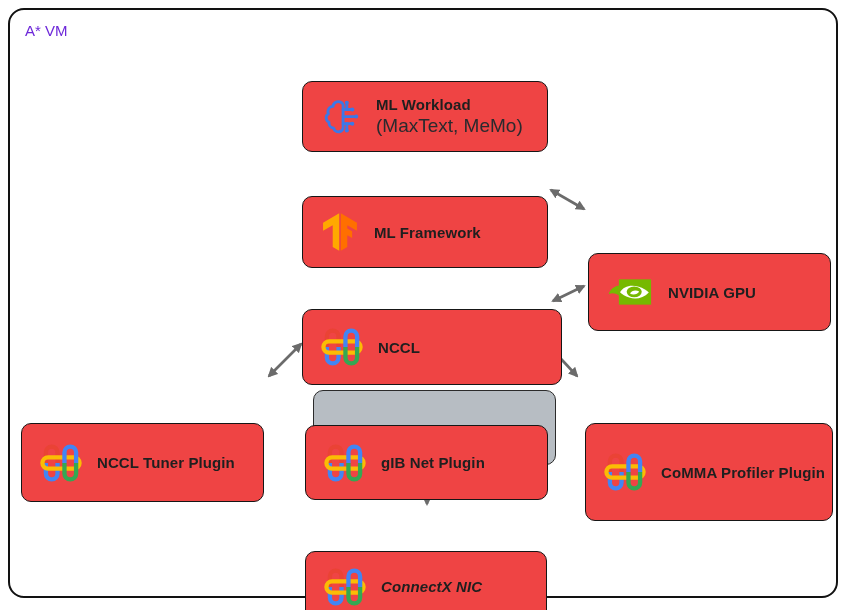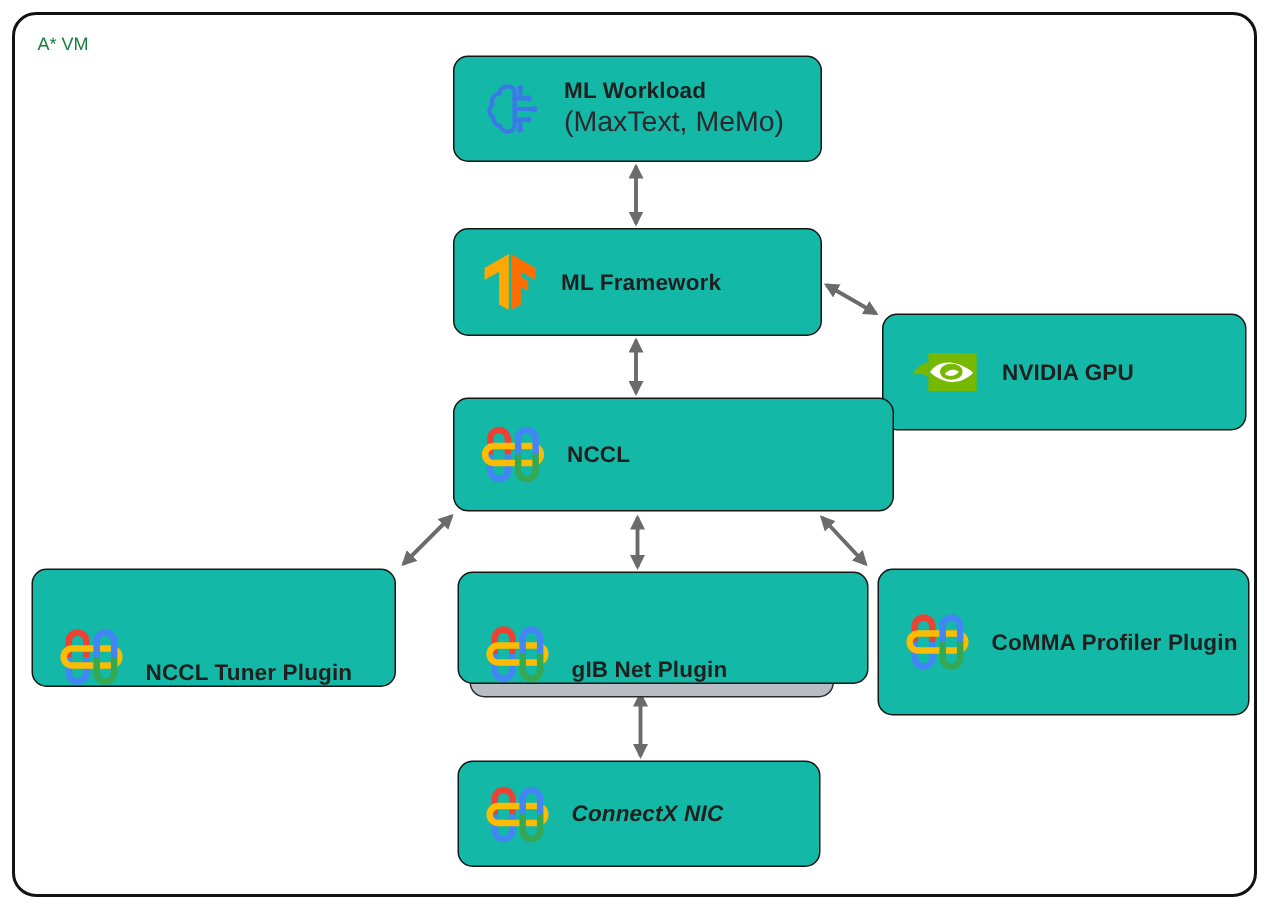--- a/index.html
+++ b/index.html
@@ -1,36 +1,36 @@
 <!DOCTYPE html>
 <html><head>
 <meta charset="utf-8">
 <style>
   html,body{margin:0;padding:0;background:#fff;}
   .stage{position:relative;width:850px;height:610px;background:#fff;
          font-family:"Liberation Sans",sans-serif;overflow:hidden;}
   .vm{position:absolute;left:8px;top:8px;width:830px;height:590px;
       border:2px solid #121212;border-radius:16px;box-sizing:border-box;z-index:0;}
-  .vm-label{position:absolute;left:15px;top:12px;font-size:12px;color:#15803d;}
+  .vm-label{position:absolute;left:15px;top:12px;font-size:15px;color:#6d28d9;}
   .arrows{position:absolute;left:0;top:0;z-index:1;}
   .shadow{position:absolute;z-index:1;background:#B7BDC3;border:1.6px solid #2b2b2b;
           border-radius:10px;box-sizing:border-box;}
-  .node{position:absolute;z-index:2;box-sizing:border-box;background:#14b8a6;
+  .node{position:absolute;z-index:2;box-sizing:border-box;background:#ef4444;
         border:1.6px solid #161616;border-radius:10px;
-        display:flex;align-items:center;padding:0 10px 0 18px;gap:15px;}
+        display:flex;align-items:center;padding:0 10px 0 18px;gap:15px;margin-top:44px;}
   .icon{flex:0 0 auto;display:flex;align-items:center;justify-content:center;}
   .txt{display:flex;flex-direction:column;justify-content:center;}
   .title{font-size:15px;font-weight:700;color:#1f1f1f;letter-spacing:.1px;white-space:nowrap;}
   .sub{font-size:19px;color:#2a2a2e;margin-top:2px;white-space:nowrap;}
   .pos-workload{left:302px;top:37px;width:246px;height:71px;}
   .pos-framework{left:302px;top:152px;width:246px;height:72px;}
   .pos-gpu{left:588px;top:209px;width:243px;height:78px;border-radius:10px;}
-  .pos-nccl{left:302px;top:265px;width:294px;height:76px;}
-  .pos-tuner{left:21px;top:379px;width:243px;height:79px;align-items:flex-end;}
-  .pos-gib{left:305px;top:381px;width:274px;height:75px;align-items:flex-end;}
+  .pos-nccl{left:302px;top:265px;width:260px;height:76px;}
+  .pos-tuner{left:21px;top:379px;width:243px;height:79px;}
+  .pos-gib{left:305px;top:381px;width:243px;height:75px;}
   .pos-gib-shadow{left:313px;top:390px;width:243px;height:75px;}
   .pos-comma{left:585px;top:379px;width:248px;height:98px;}
   .pos-connectx{left:305px;top:507px;width:242px;height:71px;font-style:italic;}
 </style>
 </head>
 <body>
 
 <div class="stage">
 
   <div class="vm">

